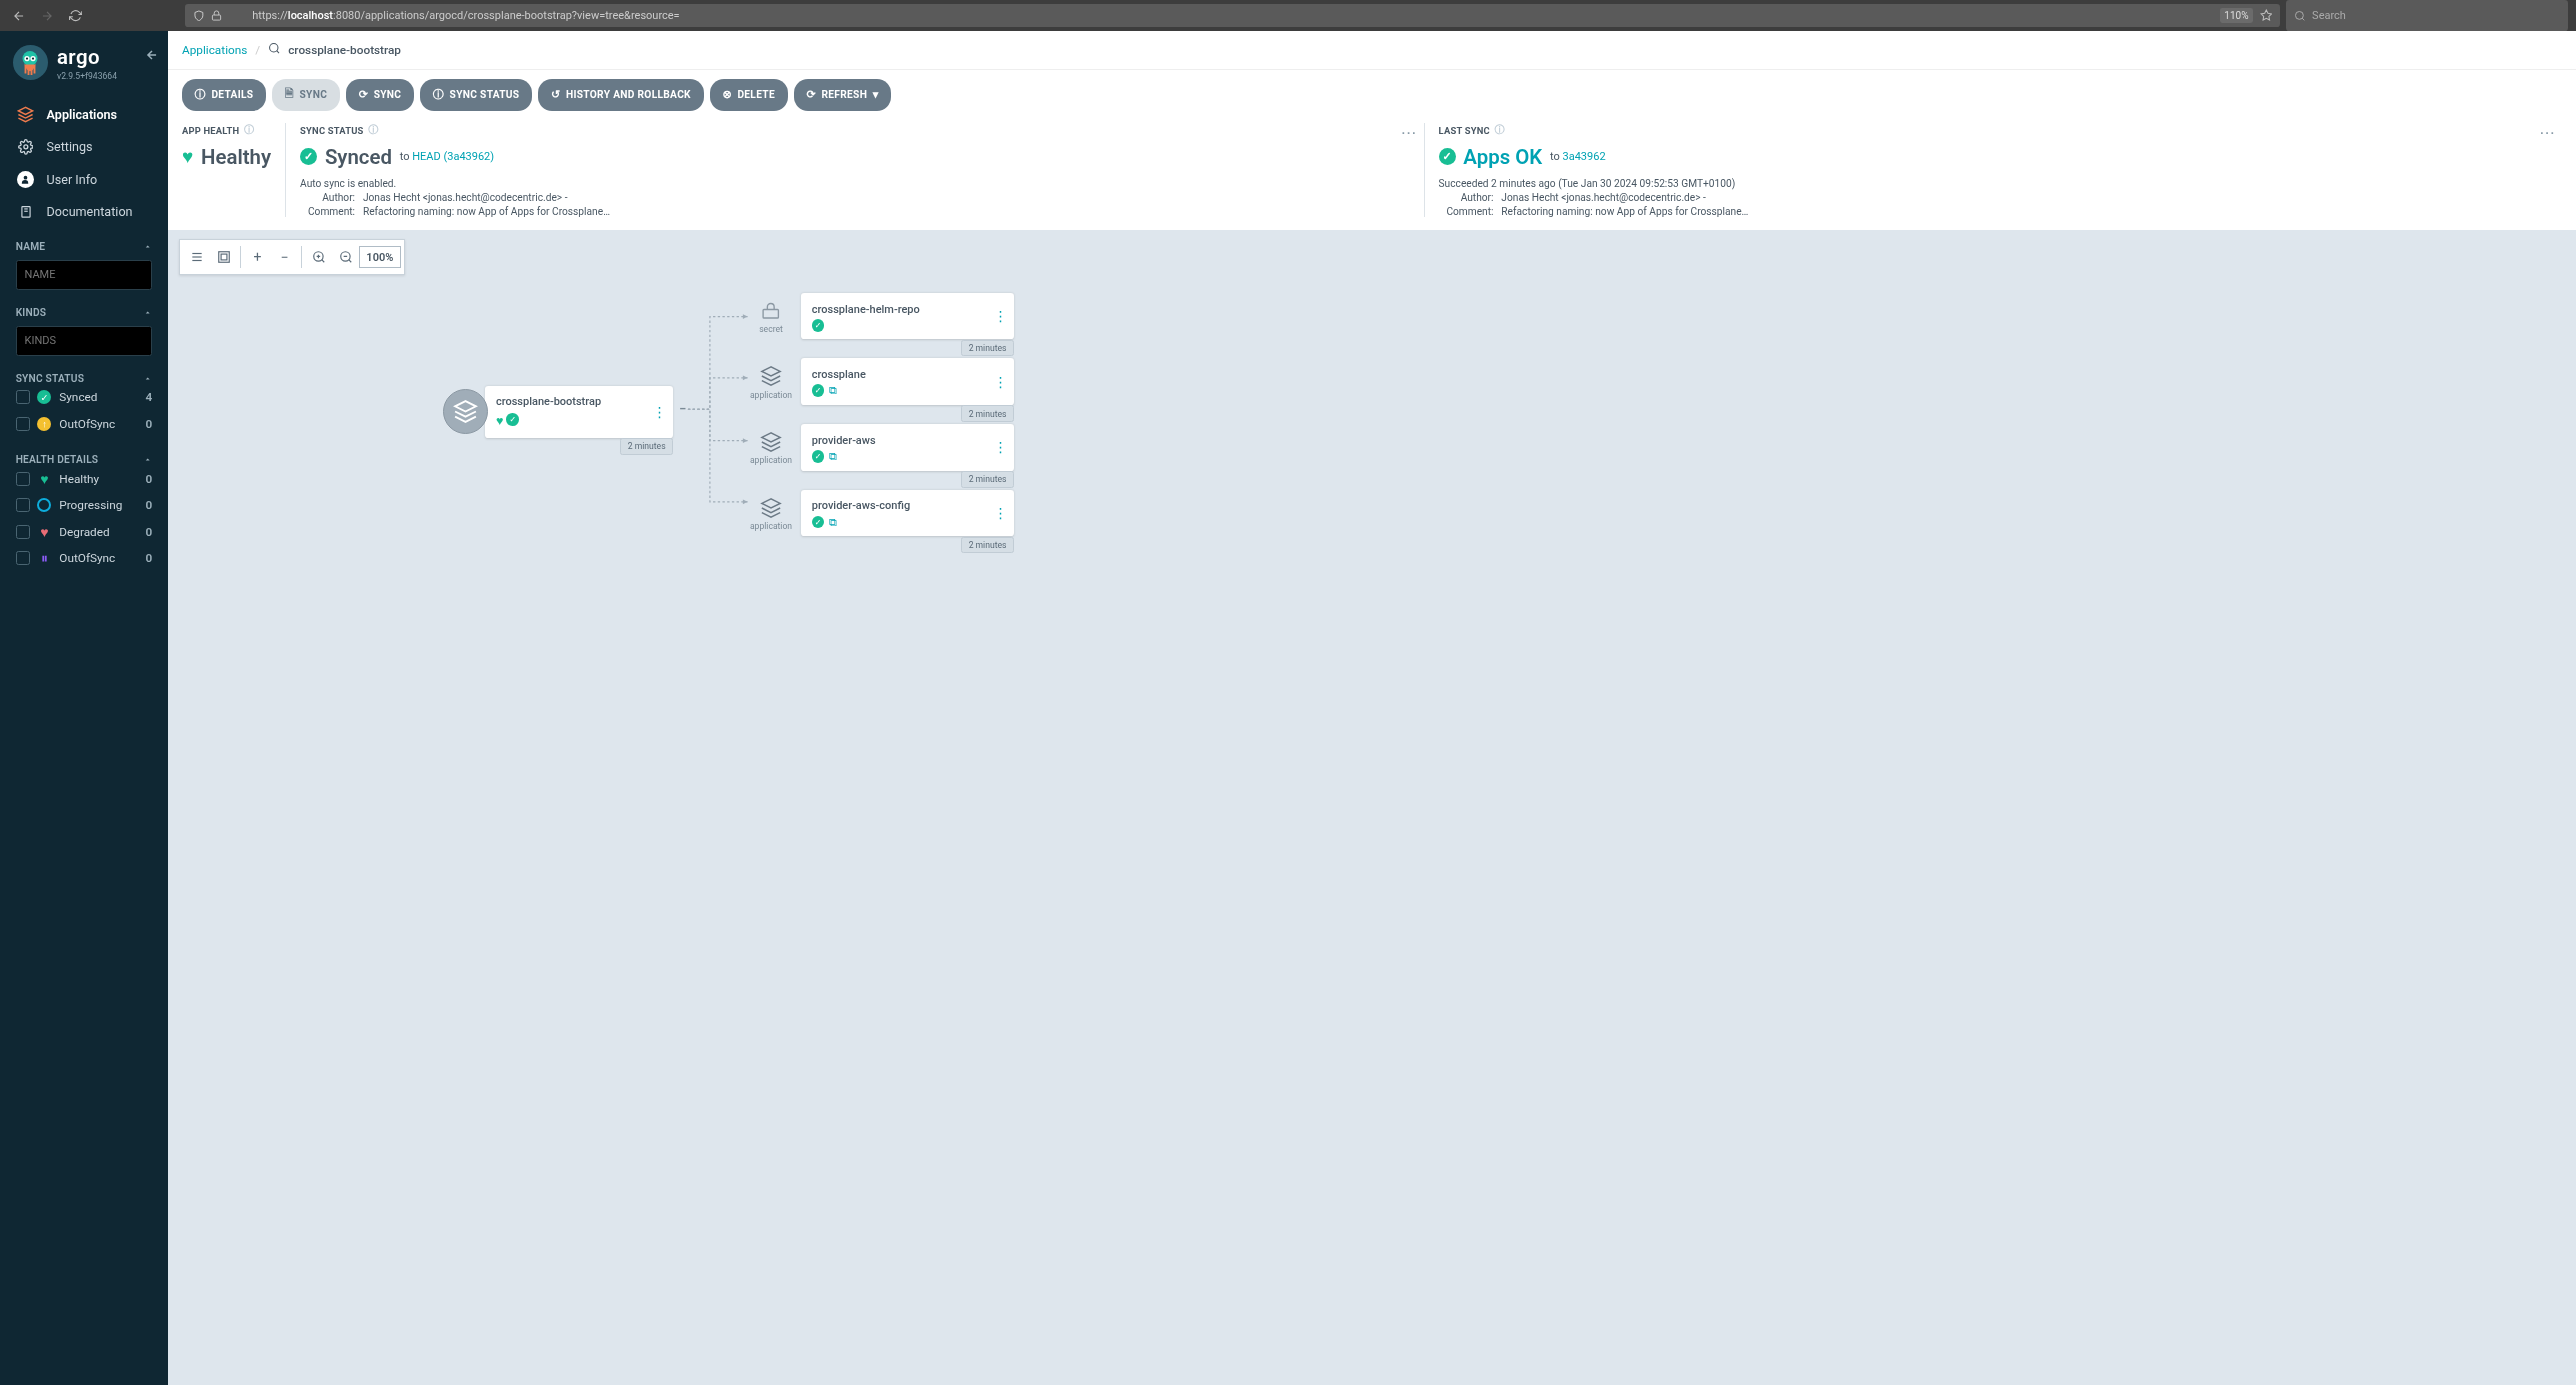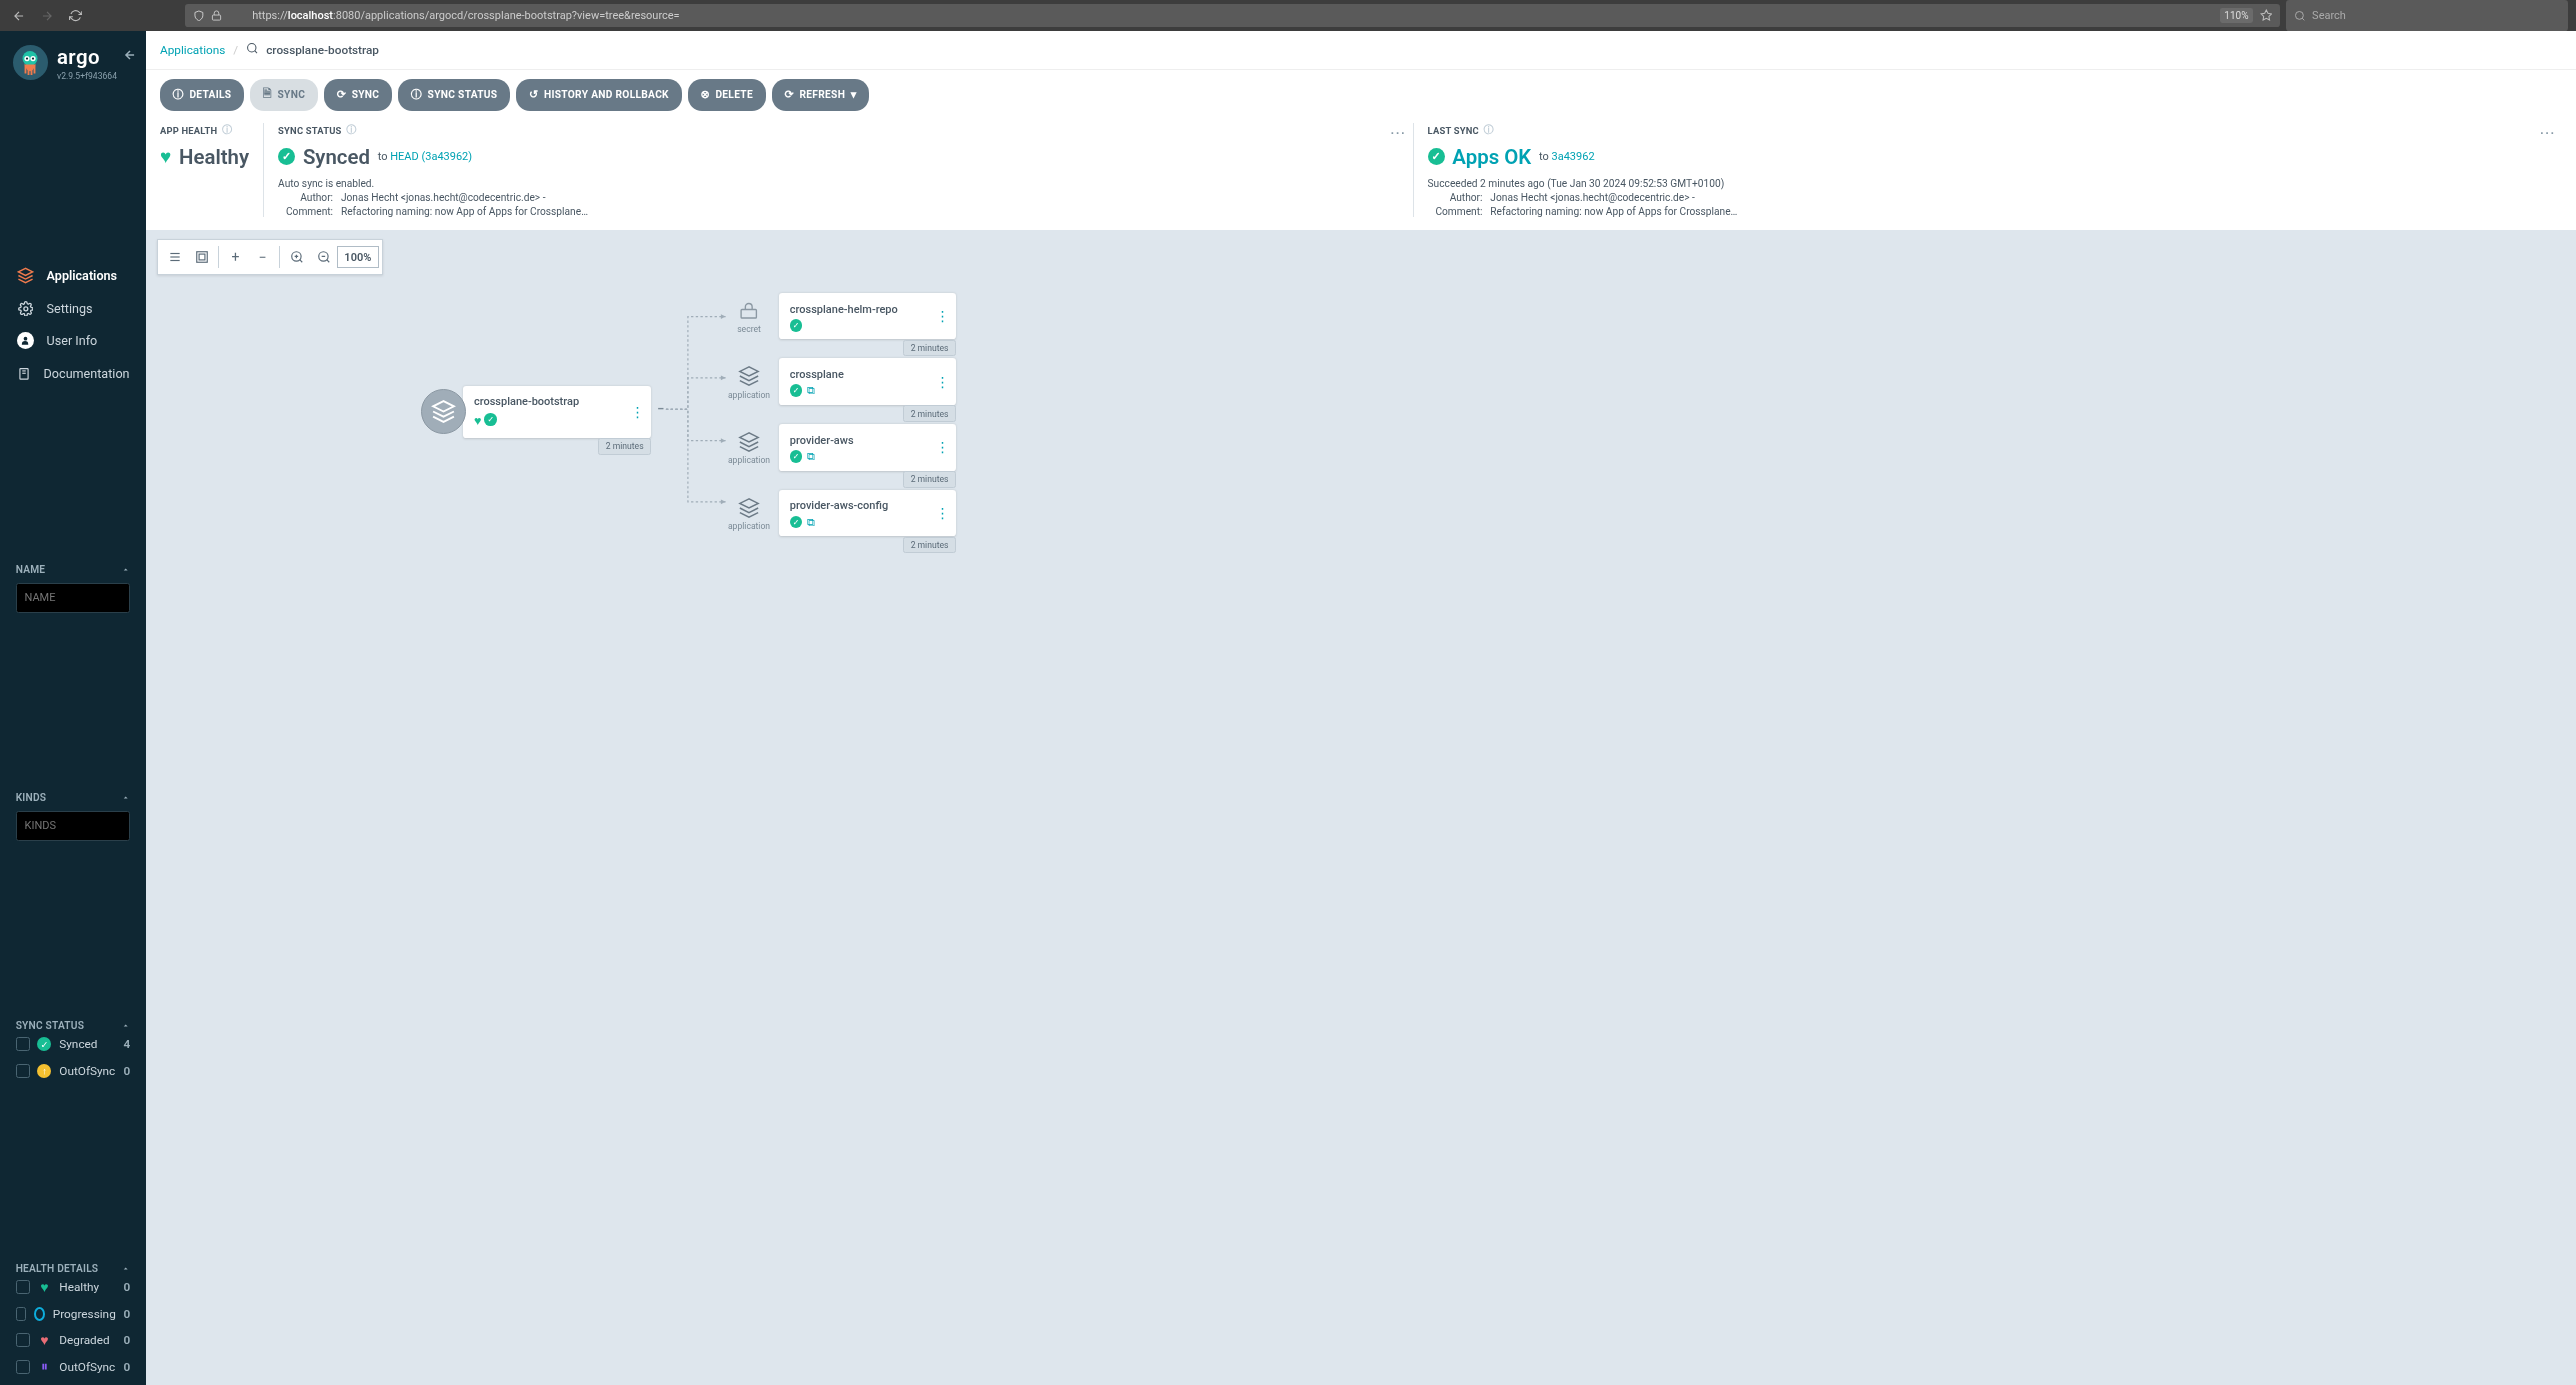--- a/index.html
+++ b/index.html
@@ -11,21 +11,21 @@
 .nav-btn.disabled { color: #666; }
 .url-bar { flex: 1; background: #5a5a5a; border-radius: 3.1px; height: 23.5px; display: flex; align-items: center; padding: 0 7.8px; gap: 6.3px; color: #ccc; font-size: 11px; }
 .url-text { flex: 1; white-space: nowrap; overflow: hidden; margin-left: 24px; }
 .url-text .bold { color: #fff; font-weight: 500; }
 .zoom-badge { background: #6b6b6b; color: #ddd; padding: 1.6px 4.7px; border-radius: 2.4px; font-size: 10px; }
 .search-box { background: #5a5a5a; border-radius: 3.1px; height: 31px; width: 282px; display: flex; align-items: center; padding: 0 7.8px; gap: 6.3px; color: #aaa; font-size: 11px; }
 
 .app-wrap { display: flex; height: calc(100vh - 31px); }
 
 
-.sidebar { width: 146px; background: #0f2733; color: #ccd6dd; display: flex; flex-direction: column; overflow-y: auto; justify-content: space-between; }
+.sidebar { width: 168px; background: #0f2733; color: #ccd6dd; display: flex; flex-direction: column; overflow-y: auto; }
 .sidebar-header { padding: 14px 12.6px 7.8px; display: flex; align-items: center; gap: 9.4px; position: relative; }
 .argo-logo { width: 35px; height: 35px; border-radius: 50%; background: #2b5c6e; display: flex; align-items: center; justify-content: center; }
 .argo-logo svg { width: 30px; height: 30px; }
 .brand { display: flex; flex-direction: column; }
 .brand-name { font-size: 20.4px; font-weight: 600; color: #fff; letter-spacing: 0.4px; }
 .brand-ver { font-size: 8.6px; color: #8aa0ac; margin-top: 1.6px; }
 .collapse-arrow { position: absolute; right: 9.4px; top: 17px; color: #9cb0bb; }
 
 .sidebar-nav { margin-top: 9.4px; }
 .nav-item { display: flex; align-items: center; gap: 12.6px; padding: 7.8px 17px; font-size: 12.6px; color: #ccd6dd; cursor: pointer; }
@@ -89,21 +89,21 @@
 .root-card .title { font-size: 11px; color: #495763; font-weight: 500; }
 .root-card .icons { display: flex; gap: 3.1px; }
 .card-menu { position: absolute; right: 6.3px; top: 50%; transform: translateY(-50%); color: #00a2b3; font-size: 14px; cursor: pointer; }
 .age-badge { position: absolute; right: 0; bottom: -17px; background: #d5dee5; color: #5b6b78; font-size: 8.6px; padding: 2.4px 6.3px; border-radius: 2.4px; border: 0.8px solid #c1ccd5; }
 
 .child-col { position: absolute; left: 306px; top: 0; display: flex; flex-direction: column; gap: 19px; }
 .child-node { display: flex; align-items: flex-start; gap: 7.8px; position: relative; }
 .kind-block { display: flex; flex-direction: column; align-items: center; width: 44px; margin-top: 6.3px; }
 .kind-ic { width: 27px; height: 23.5px; display: flex; align-items: center; justify-content: center; }
 .kind-label { font-size: 8.6px; color: #7b8a96; margin-top: 1.6px; }
-.child-card { background: #fff; border-radius: 3.1px; padding: 7.8px 11px; width: 177px; box-shadow: 0 0.8px 2.4px rgba(0,0,0,0.15); position: relative; min-height: 41px; }
+.child-card { background: #fff; border-radius: 3.1px; padding: 7.8px 11px; width: 213px; box-shadow: 0 0.8px 2.4px rgba(0,0,0,0.15); position: relative; min-height: 41px; }
 .child-card .title { font-size: 11px; color: #495763; font-weight: 500; }
 .child-card .icons { display: flex; gap: 4.7px; margin-top: 3.1px; align-items: center; }
 .ext-link { color: #00a2b3; font-size: 11px; }
 .child-card .age-badge { right: 0; bottom: -17px; }
 
 .conn-out { position: absolute; left: 235px; top: 111px; width: 9.4px; height: 9.4px; display: flex; align-items: center; justify-content: center; color: #7b8a96; font-size: 12.6px; font-weight: 700; }
 
 svg.lines { position: absolute; top: 0; left: 0; pointer-events: none; }
 
 

